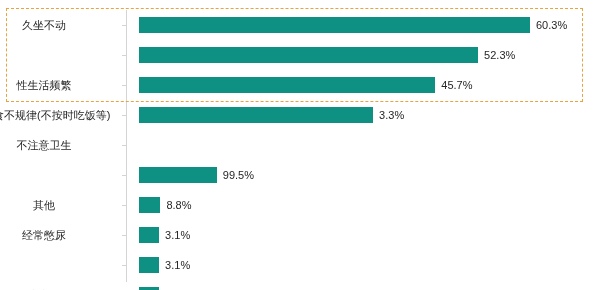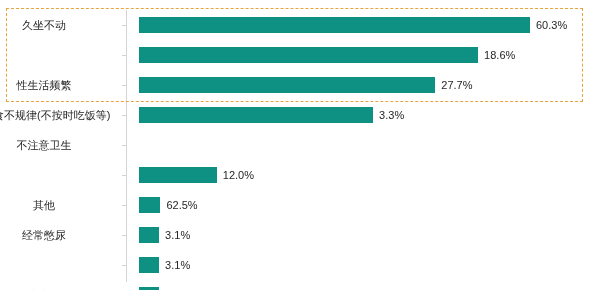--- a/index.html
+++ b/index.html
@@ -105,56 +105,56 @@
         <div class="cat-label">久坐不动</div>
         <div class="bar-wrap">
           <div class="bar" style="width: 391px; background: rgb(14, 145, 131);"></div>
           <div class="value-label">60.3%</div>
         </div>
       </div>
       <div class="row">
         <div class="tick" style="top: 15px;"></div>
         <div class="bar-wrap">
           <div class="bar" style="width: 339.1px; background: rgb(14, 145, 131);"></div>
-          <div class="value-label">18.6%</div>
+          <div class="value-label">52.3%</div>
         </div>
       </div>
       <div class="row">
         <div class="tick" style="top: 15px;"></div>
         <div class="cat-label">性生活频繁</div>
         <div class="bar-wrap">
           <div class="bar" style="width: 296.3px; background: rgb(14, 145, 131);"></div>
-          <div class="value-label">27.7%</div>
+          <div class="value-label">45.7%</div>
         </div>
       </div>
       <div class="row">
         <div class="tick" style="top: 15px;"></div>
         <div class="cat-label">饮食不规律(不按时吃饭等)</div>
         <div class="bar-wrap">
           <div class="bar" style="width: 234.1px; background: rgb(14, 145, 131);"></div>
           <div class="value-label">3.3%</div>
         </div>
       </div>
       <div class="row">
         <div class="tick" style="top: 15px;"></div>
         <div class="cat-label">不注意卫生</div>
       </div>
       <div class="row">
         <div class="tick" style="top: 15px;"></div>
         <div class="bar-wrap">
           <div class="bar" style="width: 77.8px; background: rgb(14, 145, 131);"></div>
-          <div class="value-label">12.0%</div>
+          <div class="value-label">99.5%</div>
         </div>
       </div>
       <div class="row">
         <div class="tick" style="top: 15px;"></div>
         <div class="cat-label">其他</div>
         <div class="bar-wrap">
           <div class="bar" style="width: 21.4px; background: rgb(14, 145, 131);"></div>
-          <div class="value-label">62.5%</div>
+          <div class="value-label">8.8%</div>
         </div>
       </div>
       <div class="row">
         <div class="tick" style="top: 15px;"></div>
         <div class="cat-label">经常憋尿</div>
         <div class="bar-wrap">
           <div class="bar" style="width: 20.1px; background: rgb(14, 145, 131);"></div>
           <div class="value-label">3.1%</div>
         </div>
       </div>

